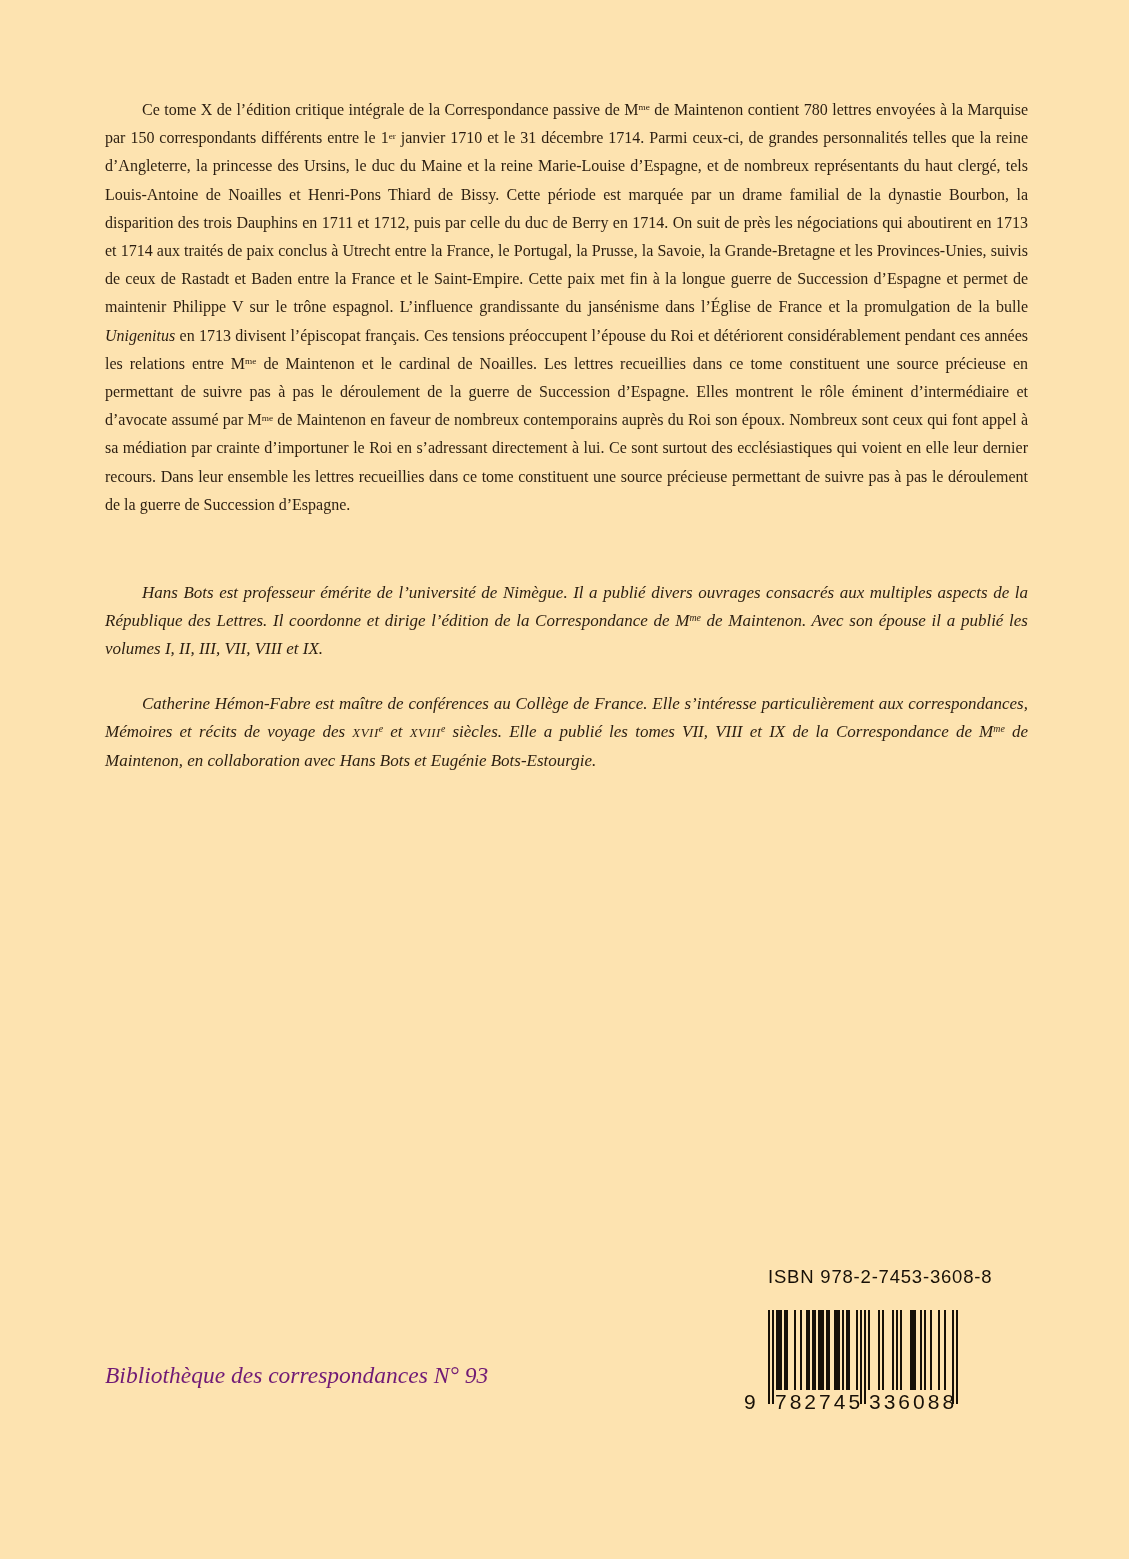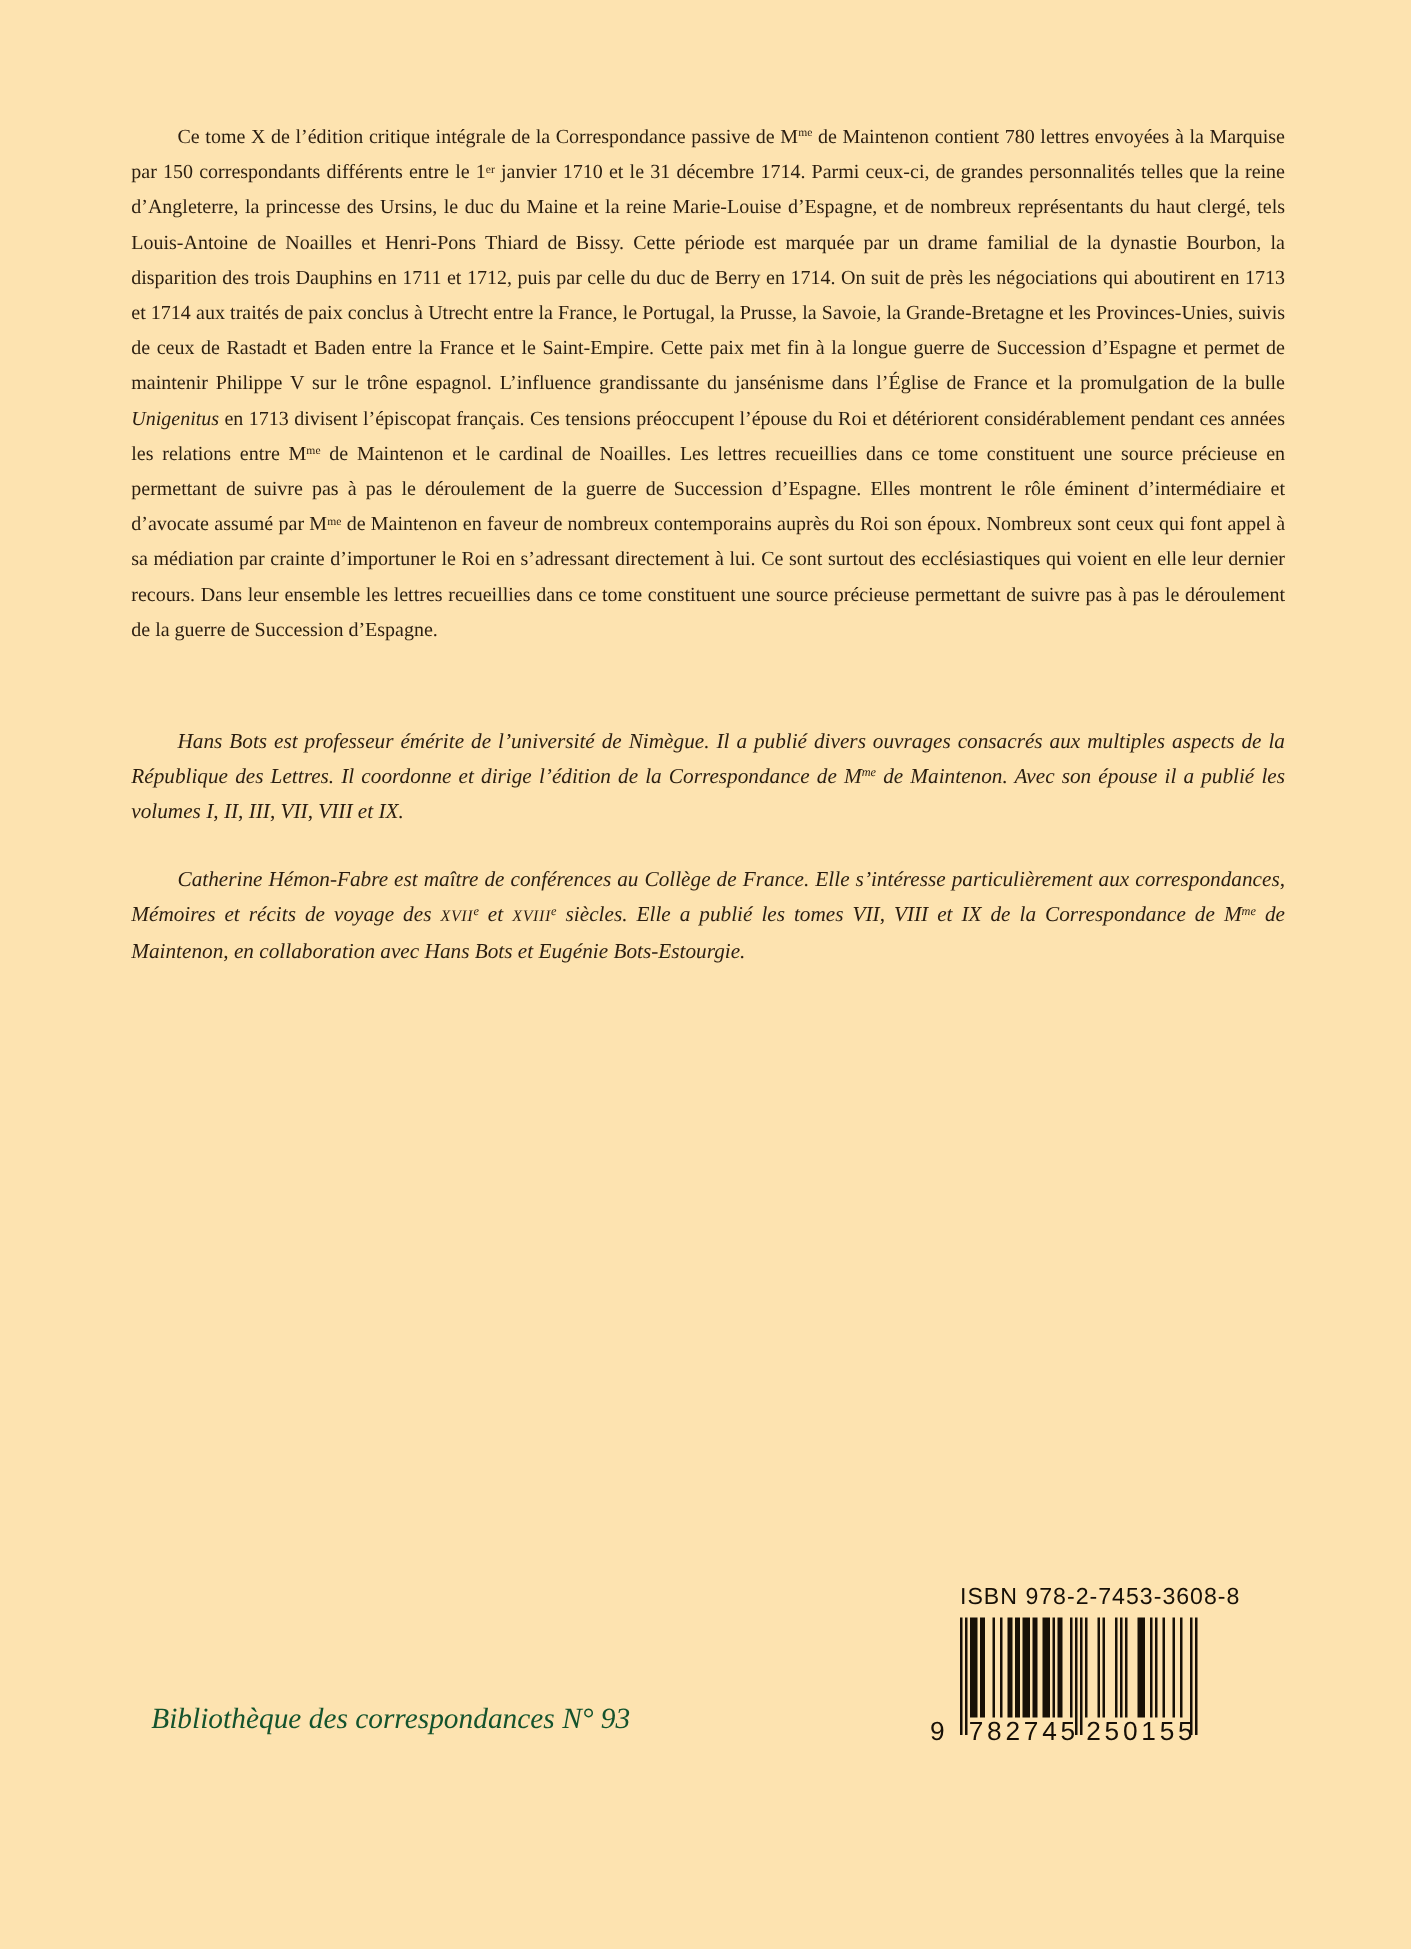--- a/index.html
+++ b/index.html
@@ -47,39 +47,39 @@
     position: relative;
     top: -0.5em;
   }
   .sc {
     text-transform: uppercase;
     font-size: 0.76em;
     letter-spacing: 0.5px;
   }
   .series {
     position: absolute;
-    left: 121px;
+    left: 105px;
     top: 1362px;
     font-size: 23.5px;
     font-style: italic;
-    color: #14532d;
+    color: #701a75;
   }
   .barcode {
     position: absolute;
     left: 768px;
     top: 1266px;
     width: 200px;
     color: #171007;
   }
   .isbn-label {
     font-family: "Liberation Sans", "DejaVu Sans", sans-serif;
     font-size: 18.5px;
     letter-spacing: 0.8px;
     white-space: nowrap;
-    margin-bottom: 6px;
+    margin-bottom: 22px;
     color: #171007;
   }
   .bars-wrap {
     position: relative;
     width: 190px;
     height: 106px;
   }
   .bars-wrap .bar {
     position: absolute;
     top: 0;
@@ -115,21 +115,21 @@
     <p class="bio">Catherine Hémon-Fabre est maître de conférences au Collège de France. Elle s’intéresse particulièrement aux correspondances, Mémoires et récits de voyage des <span class="sc">xvii</span><sup>e</sup> et <span class="sc">xviii</span><sup>e</sup> siècles. Elle a publié les tomes VII, VIII et IX de la Correspondance de M<sup>me</sup> de Maintenon, en collaboration avec Hans Bots et Eugénie Bots-Estourgie.</p>
   </div>
 
   <div class="series">Bibliothèque des correspondances N° 93</div>
 
   <div class="barcode">
     <div class="isbn-label">ISBN 978-2-7453-3608-8</div>
     <div class="bars-wrap">
       <span class="bc-num bc-first">9</span>
       <span class="bc-num bc-left">782745</span>
-      <span class="bc-num bc-right">250155</span>
+      <span class="bc-num bc-right">336088</span>
     <div class="bar tall" style="left: 0px; width: 2px;"></div>
         <div class="bar tall" style="left: 4px; width: 2px;"></div>
         <div class="bar" style="left: 8px; width: 6px;"></div>
         <div class="bar" style="left: 16px; width: 4px;"></div>
         <div class="bar" style="left: 26px; width: 2px;"></div>
         <div class="bar" style="left: 32px; width: 2px;"></div>
         <div class="bar" style="left: 38px; width: 4px;"></div>
         <div class="bar" style="left: 44px; width: 4px;"></div>
         <div class="bar" style="left: 50px; width: 6px;"></div>
         <div class="bar" style="left: 58px; width: 4px;"></div>

